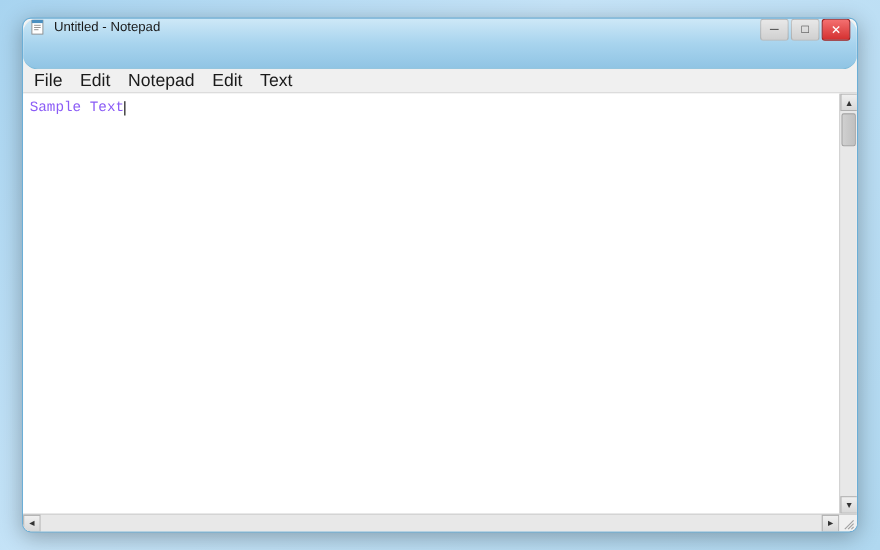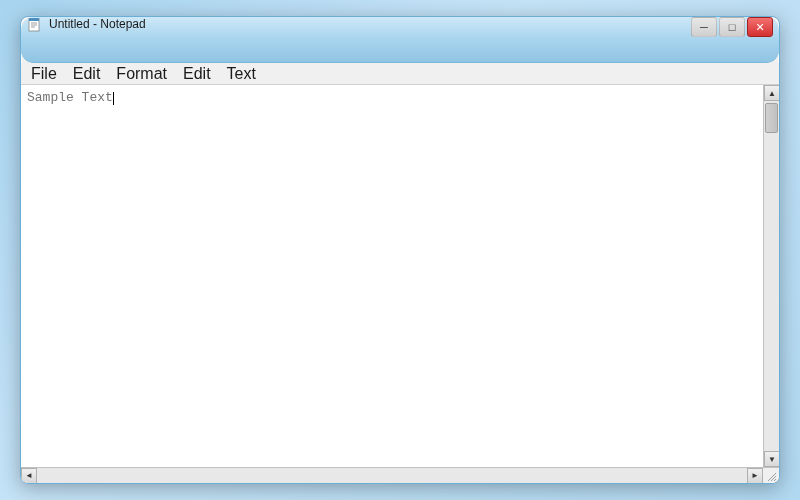--- a/index.html
+++ b/index.html
@@ -116,21 +116,21 @@
       display: flex;
       overflow: hidden;
       background: white;
     }
 
     .text-content {
       flex: 1;
       padding: 4px 6px;
       font-family: 'Lucida Console', 'Courier New', monospace;
       font-size: 13px;
-      color: #737373;
+      color: #8b5cf6;
       line-height: 1.4;
       overflow-y: auto;
       outline: none;
       resize: none;
       border: none;
       background: white;
       white-space: pre-wrap;
       word-wrap: break-word;
     }
 
@@ -257,21 +257,21 @@
       </div>
       <div class="win-btn win-btn-close">
         <span>✕</span>
       </div>
     </div>
   </div>
 
   <div class="menu-bar">
     <div class="menu-item">File</div>
     <div class="menu-item">Edit</div>
-    <div class="menu-item">Format</div>
+    <div class="menu-item">Notepad</div>
     <div class="menu-item">Edit</div>
     <div class="menu-item">Text</div>
   </div>
 
   <div class="editor-area">
     <div class="text-content" id="editor-text">Sample Text<span class="cursor-blink"></span></div>
 
     <div class="scrollbar-v">
       <div class="scrollbar-btn">
         <span>▲</span>

